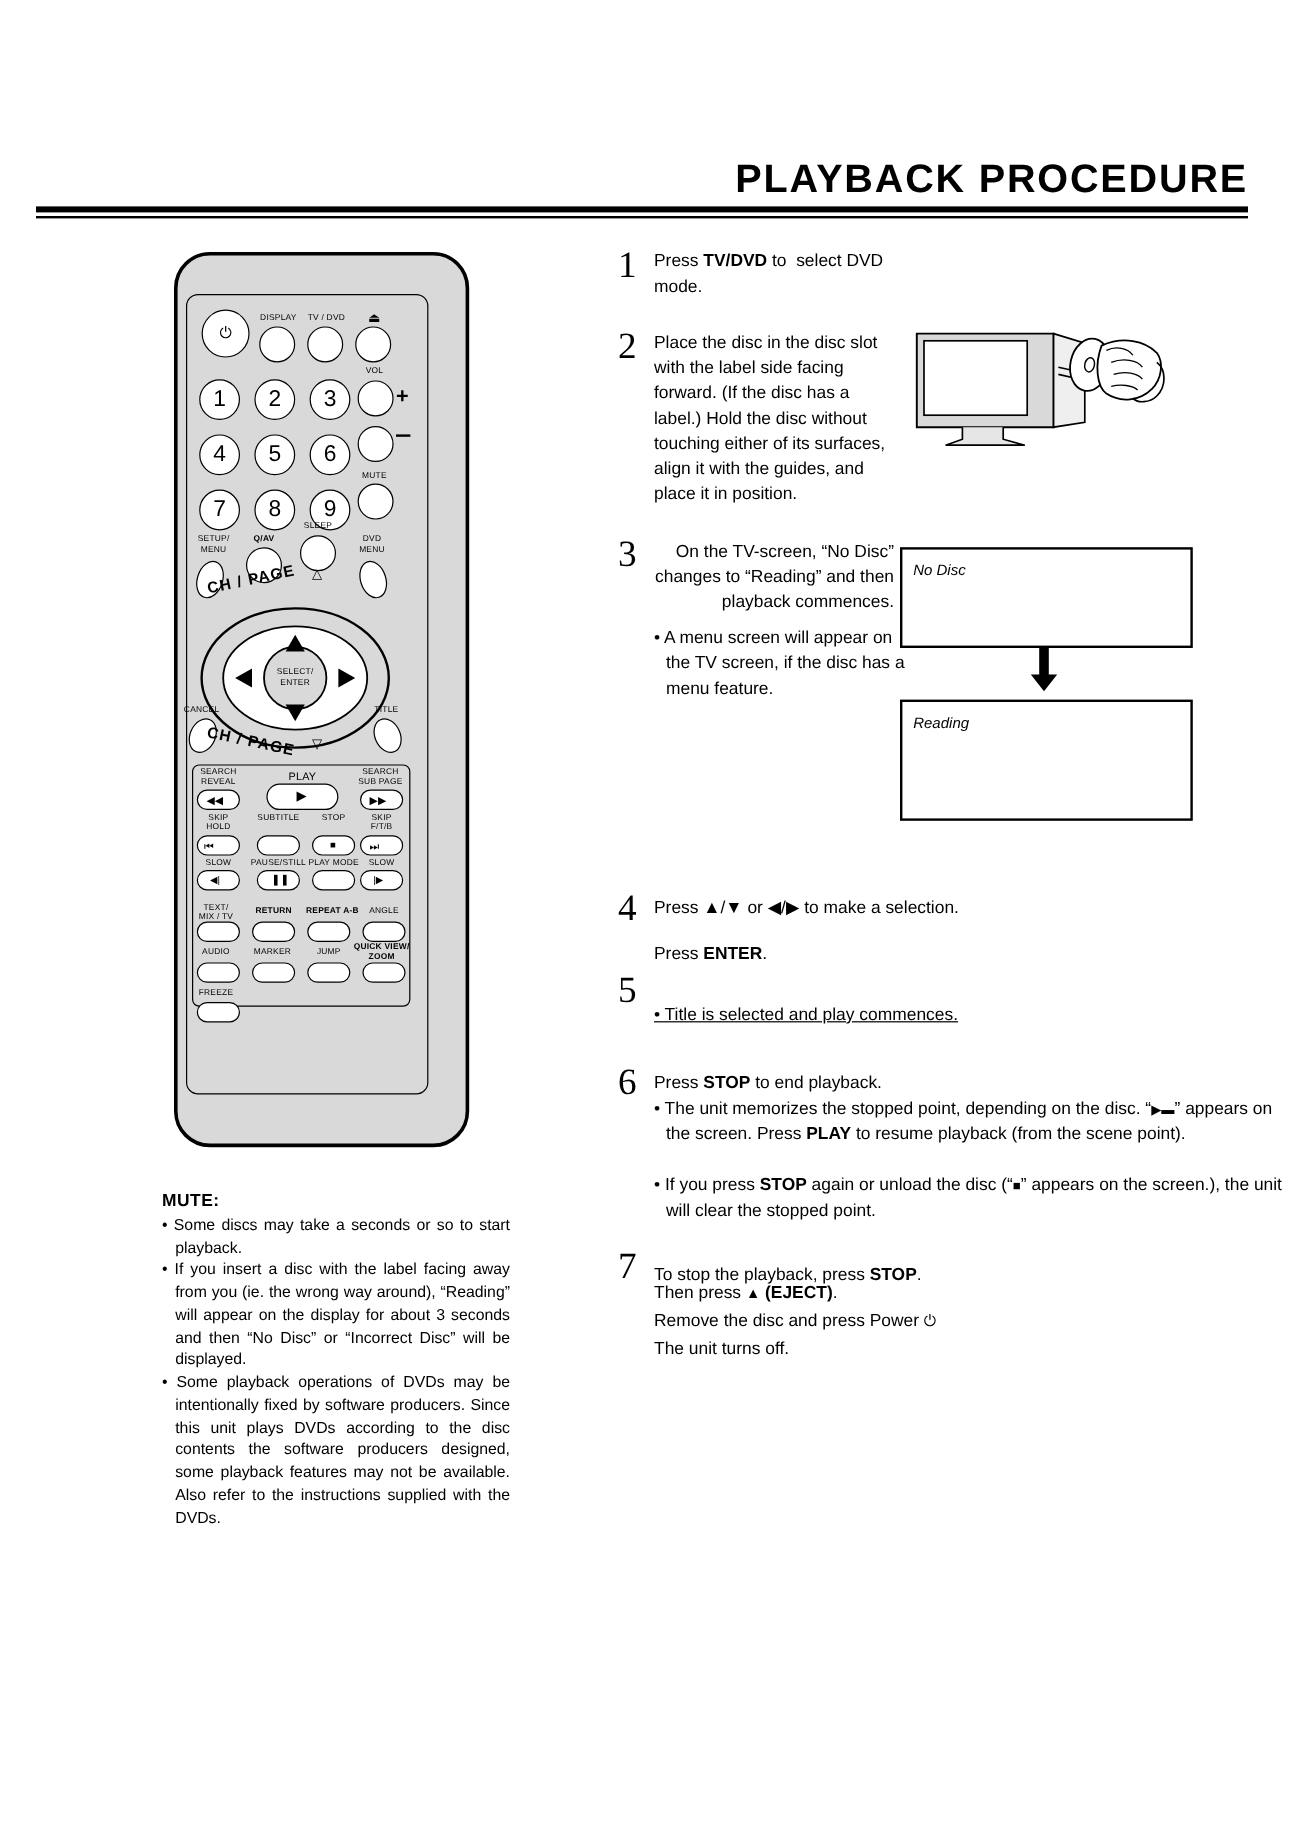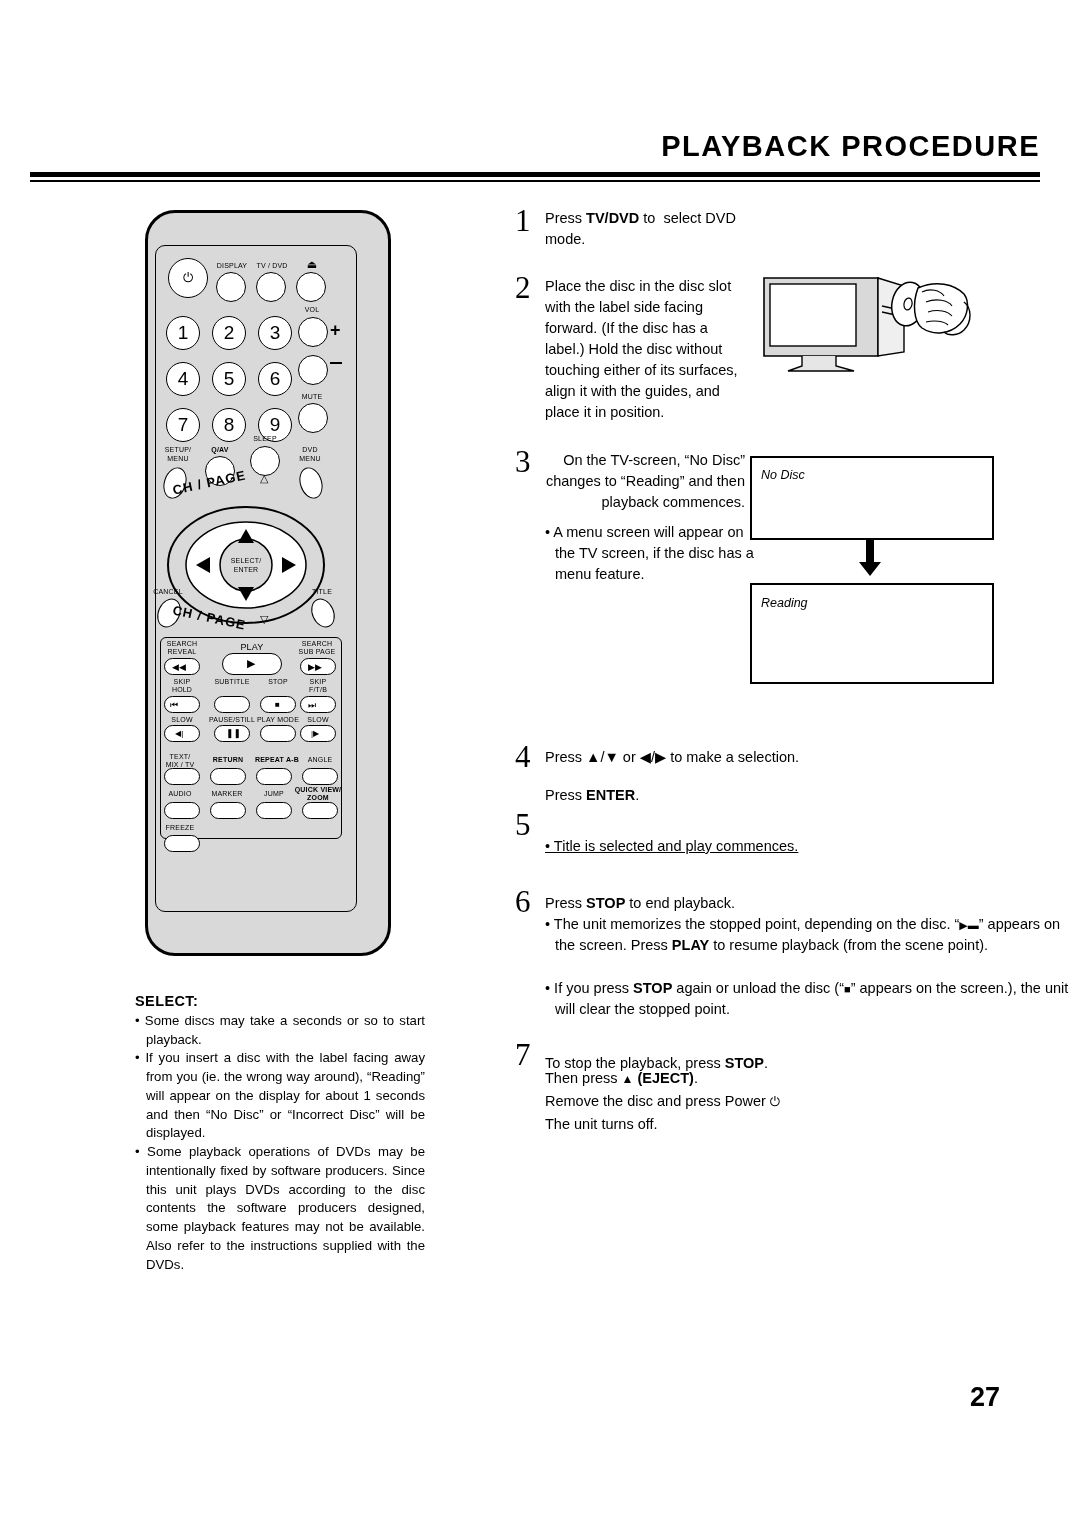--- a/index.html
+++ b/index.html
@@ -10,21 +10,21 @@
     color:#000;
     position:relative;
     overflow:hidden;
   }
   .page{position:absolute;left:0;top:0;width:1080px;height:1528px;}
 
   
   .title{
     position:absolute;left:0;top:130px;width:1040px;
     text-align:right;
-    font-size:29px;font-weight:bold;letter-spacing:1.5px;
+    font-size:33px;font-weight:bold;letter-spacing:1.5px;
   }
   .rule{
     position:absolute;left:30px;top:172px;width:1010px;height:5px;background:#000;
   }
   .rule2{
     position:absolute;left:30px;top:180px;width:1010px;height:2px;background:#000;
   }
 
   
   .remote-wrap{position:absolute;left:130px;top:210px;width:270px;height:740px;}
@@ -217,24 +217,24 @@
 
     <div class="btn" style="left:34px;top:592px;width:36px;height:17px;border-radius:9px;"></div>
     <div class="btn" style="left:80px;top:592px;width:36px;height:17px;border-radius:9px;"></div>
     <div class="btn" style="left:126px;top:592px;width:36px;height:17px;border-radius:9px;"></div>
     <div class="btn" style="left:172px;top:592px;width:36px;height:17px;border-radius:9px;"></div>
 
     <div class="lbl" style="left:28px;top:614px;width:44px;">FREEZE</div>
     <div class="btn" style="left:34px;top:625px;width:36px;height:17px;border-radius:9px;"></div>
   </div>
 
-  <div class="notes-title">SELECT:</div>
+  <div class="notes-title">MUTE:</div>
   <div class="notes">
     <p>• Some discs may take a seconds or so to start playback.</p>
-    <p>• If you insert a disc with the label facing away from you (ie. the wrong way around), “Reading” will appear on the display for about 1 seconds and then “No Disc” or “Incorrect Disc” will be displayed.</p>
+    <p>• If you insert a disc with the label facing away from you (ie. the wrong way around), “Reading” will appear on the display for about 3 seconds and then “No Disc” or “Incorrect Disc” will be displayed.</p>
     <p>• Some playback operations of DVDs may be intentionally fixed by software producers. Since this unit plays DVDs according to the disc contents the software producers designed, some playback features may not be available. Also refer to the instructions supplied with the DVDs.</p>
   </div>
 
   <div class="steps">
 
     <div class="stepnum" style="left:10px;top:5px;">1</div>
     <div class="stepbody" style="left:40px;top:8px;width:205px;">
       Press <b>TV/DVD</b> to&nbsp; select DVD mode.
     </div>
 
@@ -293,14 +293,13 @@
       • If you press <b>STOP</b> again or unload the disc (“<span style="font-size:11px;">■</span>” appears on the screen.), the unit will clear the stopped point.
     </div>
 
     <div class="stepnum" style="left:10px;top:839px;">7</div>
     <div class="stepbody" style="left:40px;top:853px;width:500px;">To stop the playback, press <b>STOP</b>.</div>
     <div class="stepbody" style="left:40px;top:868px;width:500px;">Then press <span style="font-size:12px;">▲</span> <b>(EJECT)</b>.</div>
     <div class="stepbody" style="left:40px;top:891px;width:500px;">Remove the disc and press Power <span style="font-size:13px;">⏻</span></div>
     <div class="stepbody" style="left:40px;top:914px;width:500px;">The unit turns off.</div>
   </div>
 
-  <div class="pagenum">27</div>
 </div>
 
 </body></html>

